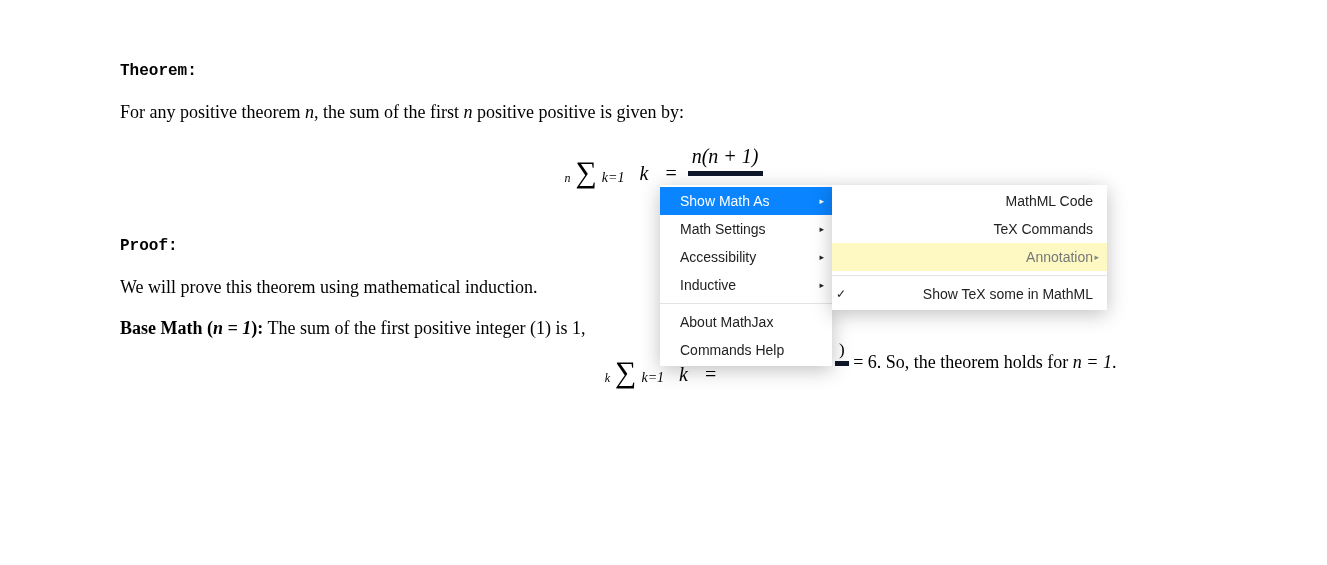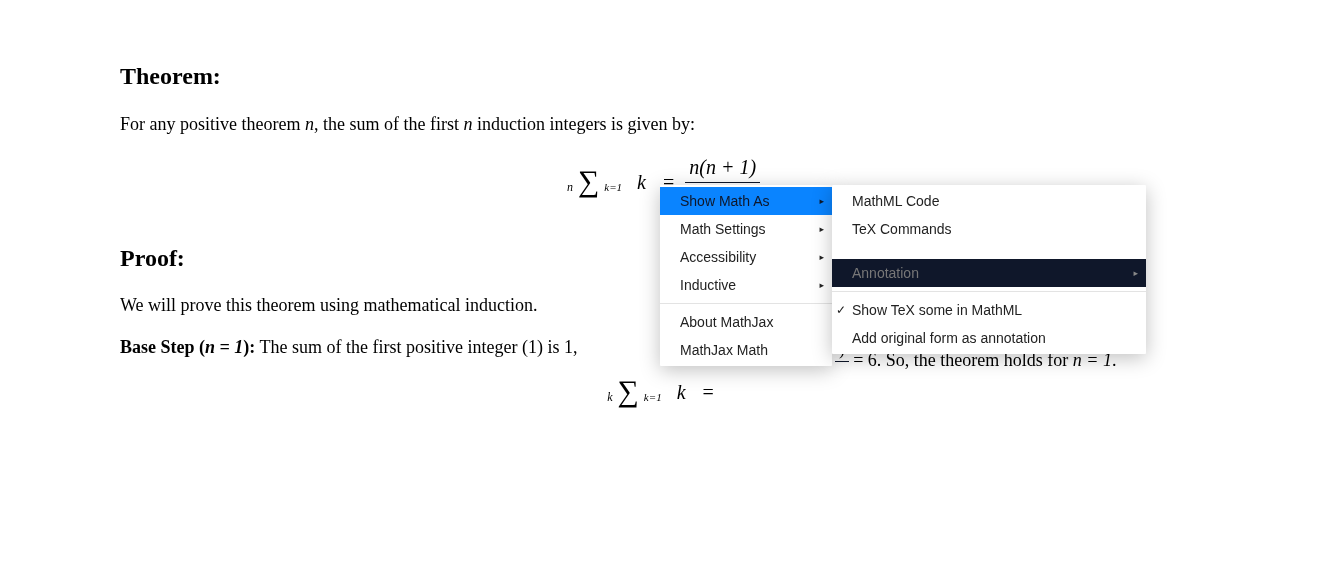--- a/index.html
+++ b/index.html
@@ -13,22 +13,23 @@
     position: relative;
     overflow: hidden;
   }
   .content {
     padding: 60px 120px 0 120px;
     font-size: 18px;
     line-height: 1.4;
   }
   .heading {
     font-weight: bold;
-    font-size: 24px;
+    font-size: 16px;
     margin-bottom: 18px;
+    font-family: Liberation Mono, monospace;
   }
   .para {
     margin-bottom: 16px;
   }
   .math-italic {
     font-style: italic;
     font-family: 'Cambria Math', 'Times New Roman', serif;
   }
   .formula {
     text-align: center;
@@ -47,32 +48,32 @@
   .sum-top {
     font-size: 12px;
     font-style: italic;
     line-height: 1;
   }
   .sum-sigma {
     font-size: 30px;
     line-height: 0.9;
   }
   .sum-bottom {
-    font-size: 11px;
+    font-size: 14px;
     font-style: italic;
     line-height: 1;
   }
   .frac {
     display: inline-block;
     vertical-align: middle;
     text-align: center;
   }
   .frac .num {
     display: block;
-    border-bottom: 1px solid #0f172a;
+    border-bottom: 5px solid #0f172a;
     padding: 0 4px 1px 4px;
   }
   .frac .den {
     display: block;
     padding-top: 1px;
   }
   .eq-mid {
     display: inline-block;
     vertical-align: middle;
     padding: 0 6px;
@@ -90,35 +91,35 @@
     border-radius: 1px;
   }
   .menu1 {
     left: 660px;
     top: 185px;
     width: 172px;
   }
   .menu2 {
     left: 832px;
     top: 185px;
-    width: 314px;
+    width: 275px;
+    text-align: right;
   }
   .menu-item {
     padding: 6px 14px 6px 20px;
     position: relative;
     white-space: nowrap;
   }
   .menu-item.highlight {
     background: #0a84ff;
-    color: #0f172a;
+    color: #ffffff;
   }
   .menu-item.hover2 {
-    background: #0f172a;
+    background: #fef9c3;
     color: #777;
-    margin-top: 16px;
   }
   .menu-sep {
     height: 1px;
     background: #e3e3e3;
     margin: 4px 0;
   }
   .submenu-arrow {
     position: absolute;
     right: 8px;
     top: 50%;
@@ -141,21 +142,21 @@
   }
 </style>
 </head>
 <body>
 
 <div class="content">
 
   <div class="heading">Theorem:</div>
 
   <div class="para">
-    <span>For any positive theorem </span><span class="math-italic">n</span><span>, the sum of the first </span><span class="math-italic">n</span><span> induction integers is given by:</span>
+    <span>For any positive theorem </span><span class="math-italic">n</span><span>, the sum of the first </span><span class="math-italic">n</span><span> positive positive is given by:</span>
   </div>
 
   <div class="formula">
     <span class="sum-block">
       <span class="sum-top">n</span>
       <span class="sum-sigma">∑</span>
       <span class="sum-bottom">k=1</span>
     </span>
     <span class="eq-mid math-italic">k</span>
     <span class="eq-mid">=</span>
@@ -163,21 +164,21 @@
       <span class="num math-italic">n(n + 1)</span>
       <span class="den">&nbsp;</span>
     </span>
   </div>
 
   <div class="heading" style="margin-top:30px">Proof:</div>
 
   <div class="para">We will prove this theorem using mathematical induction.</div>
 
   <div class="para">
-    <b><span>Base Step (</span><span class="math-italic">n = 1</span><span>):</span></b><span> The sum of the first positive integer (1) is 1, </span>
+    <b><span>Base Math (</span><span class="math-italic">n = 1</span><span>):</span></b><span> The sum of the first positive integer (1) is 1, </span>
   </div>
 
 
   <div class="formula">
     <span class="sum-block">
       <span class="sum-top">k</span>
       <span class="sum-sigma">∑</span>
       <span class="sum-bottom">k=1</span>
     </span>
     <span class="eq-mid math-italic">k</span>
@@ -208,36 +209,33 @@
   </div>
   <div class="menu-item">
     <span>Inductive</span>
     <span class="submenu-arrow">▸</span>
   </div>
   <div class="menu-sep"></div>
   <div class="menu-item">
     <span>About MathJax</span>
   </div>
   <div class="menu-item">
-    <span>MathJax Math</span>
+    <span>Commands Help</span>
   </div>
 </div>
 
 <div class="menu menu2">
   <div class="menu-item">
     <span>MathML Code</span>
   </div>
   <div class="menu-item">
     <span>TeX Commands</span>
   </div>
   <div class="menu-item hover2">
     <span>Annotation</span>
     <span class="submenu-arrow" style="color:#888">▸</span>
   </div>
   <div class="menu-sep"></div>
   <div class="menu-item">
     <span class="check">✓</span>
     <span>Show TeX some in MathML</span>
   </div>
-  <div class="menu-item">
-    <span>Add original form as annotation</span>
-  </div>
 </div>
 
 </body></html>

